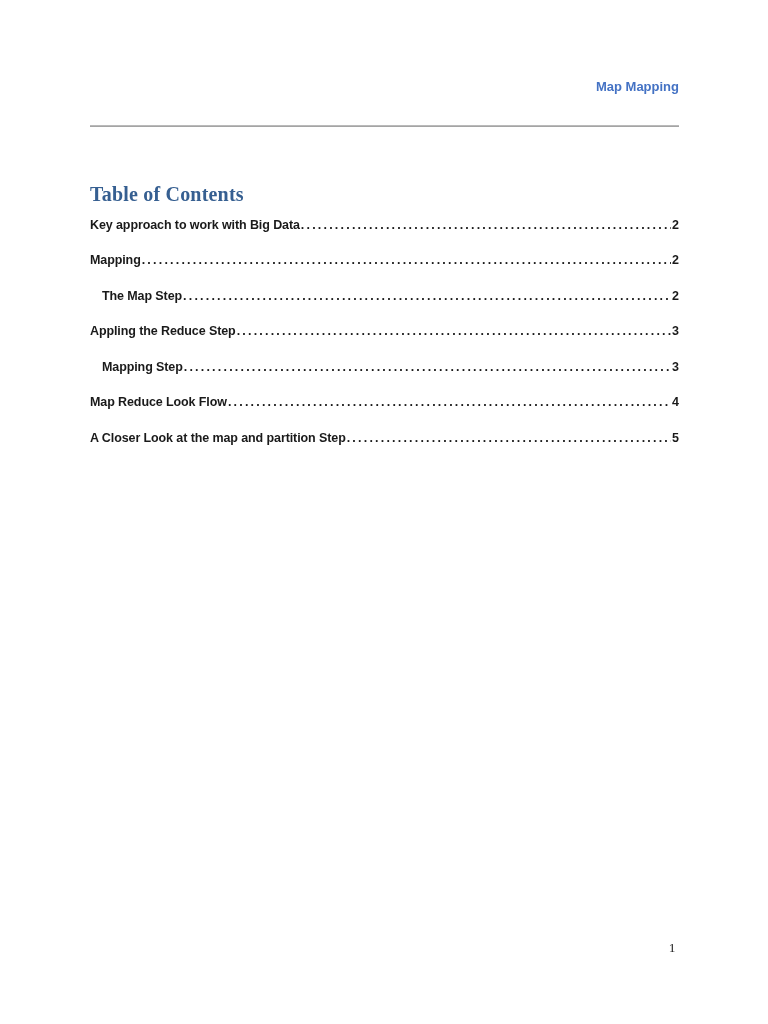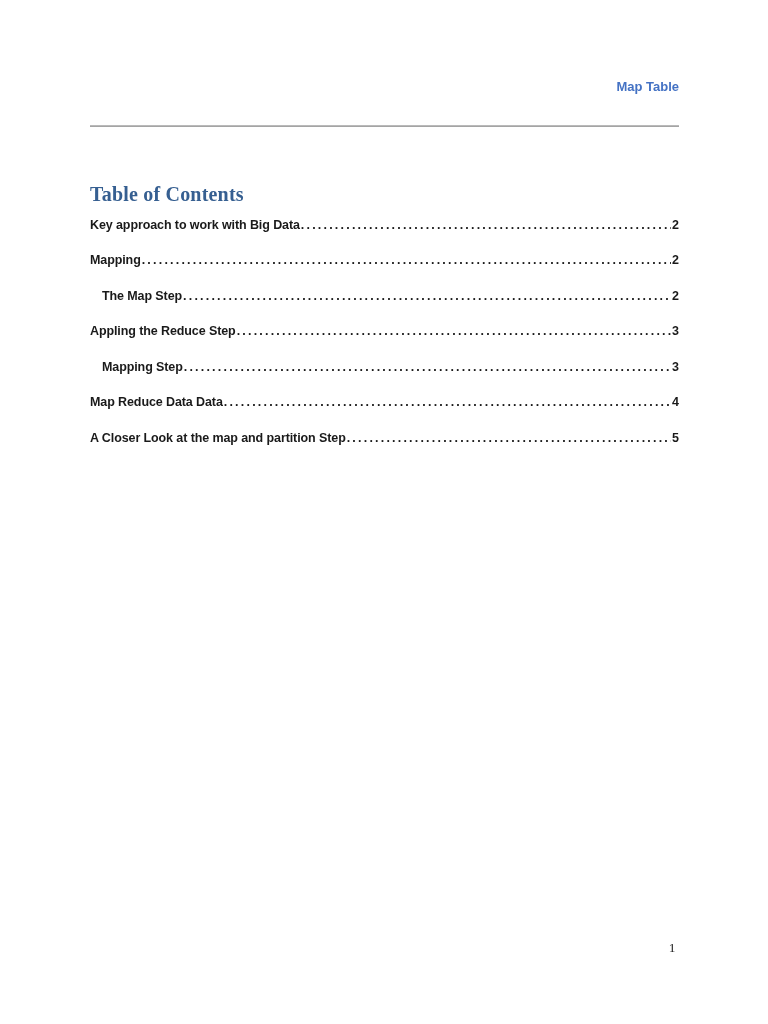--- a/index.html
+++ b/index.html
@@ -99,21 +99,21 @@
     font-size: 13.5px;
     color: #1f1f1f;
   }
 </style>
 </head>
 <body>
 
 <div class="page">
 
 
-  <div class="doc-subtitle">Map Table</div>
+  <div class="doc-subtitle">Map Mapping</div>
 
   <div class="header-rule"></div>
 
   <h1 class="toc-heading">Table of Contents</h1>
 
   <div class="toc-list">
       <div class="toc-row">
         <span class="toc-label">Key approach to work with Big Data</span>
         <span class="leader">............................................................................................................................................................................................................................................................................................................</span>
         <span class="toc-page">2</span>
@@ -132,21 +132,21 @@
         <span class="toc-label">Appling the Reduce Step</span>
         <span class="leader">............................................................................................................................................................................................................................................................................................................</span>
         <span class="toc-page">3</span>
       </div>
       <div class="toc-row level2">
         <span class="toc-label">Mapping Step</span>
         <span class="leader">............................................................................................................................................................................................................................................................................................................</span>
         <span class="toc-page">3</span>
       </div>
       <div class="toc-row">
-        <span class="toc-label">Map Reduce Data Data</span>
+        <span class="toc-label">Map Reduce Look Flow</span>
         <span class="leader">............................................................................................................................................................................................................................................................................................................</span>
         <span class="toc-page">4</span>
       </div>
       <div class="toc-row">
         <span class="toc-label">A Closer Look at the map and partition Step</span>
         <span class="leader">............................................................................................................................................................................................................................................................................................................</span>
         <span class="toc-page">5</span>
       </div>
     </div>
 

